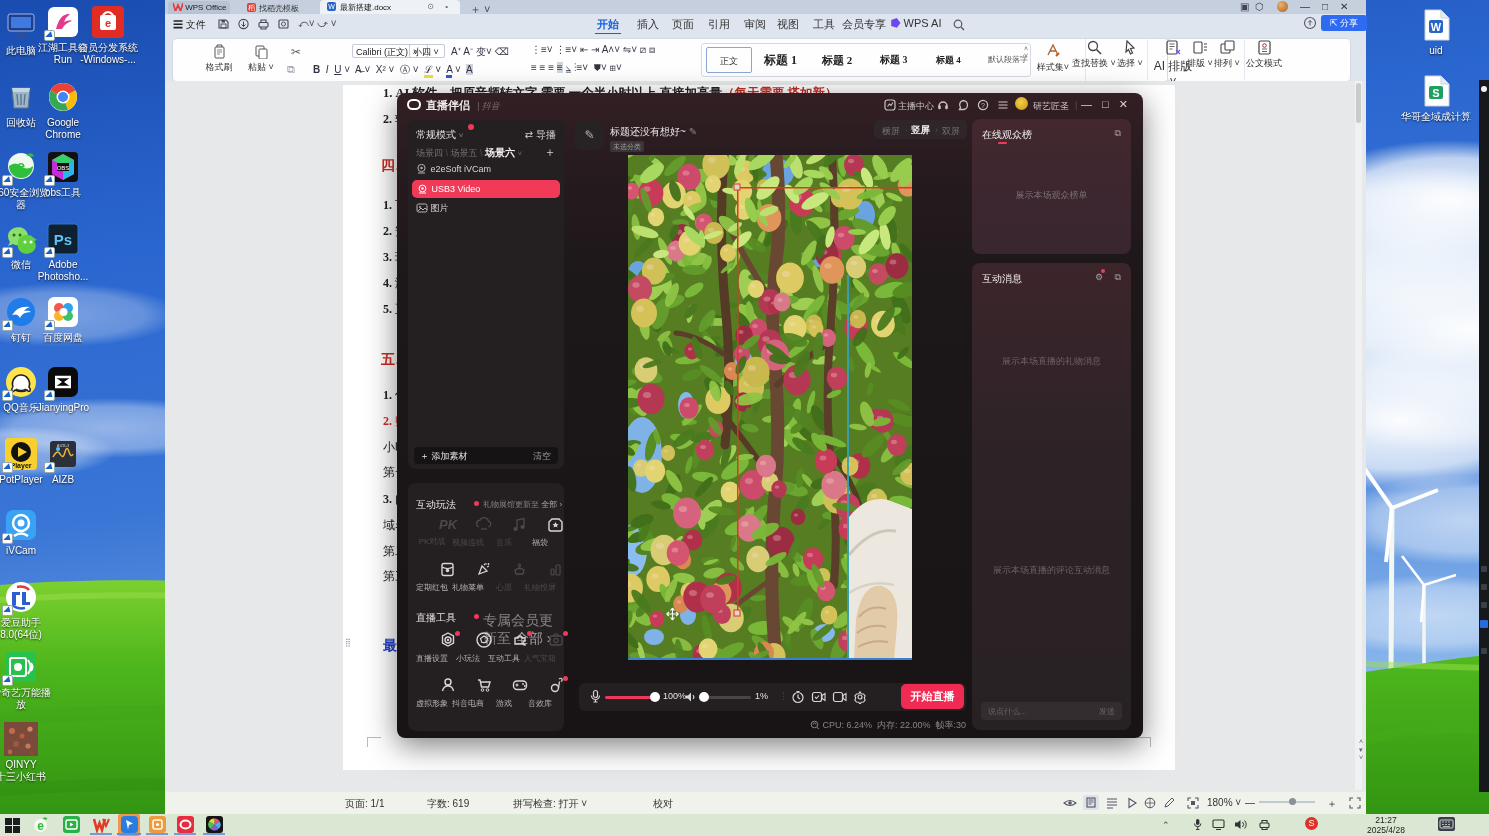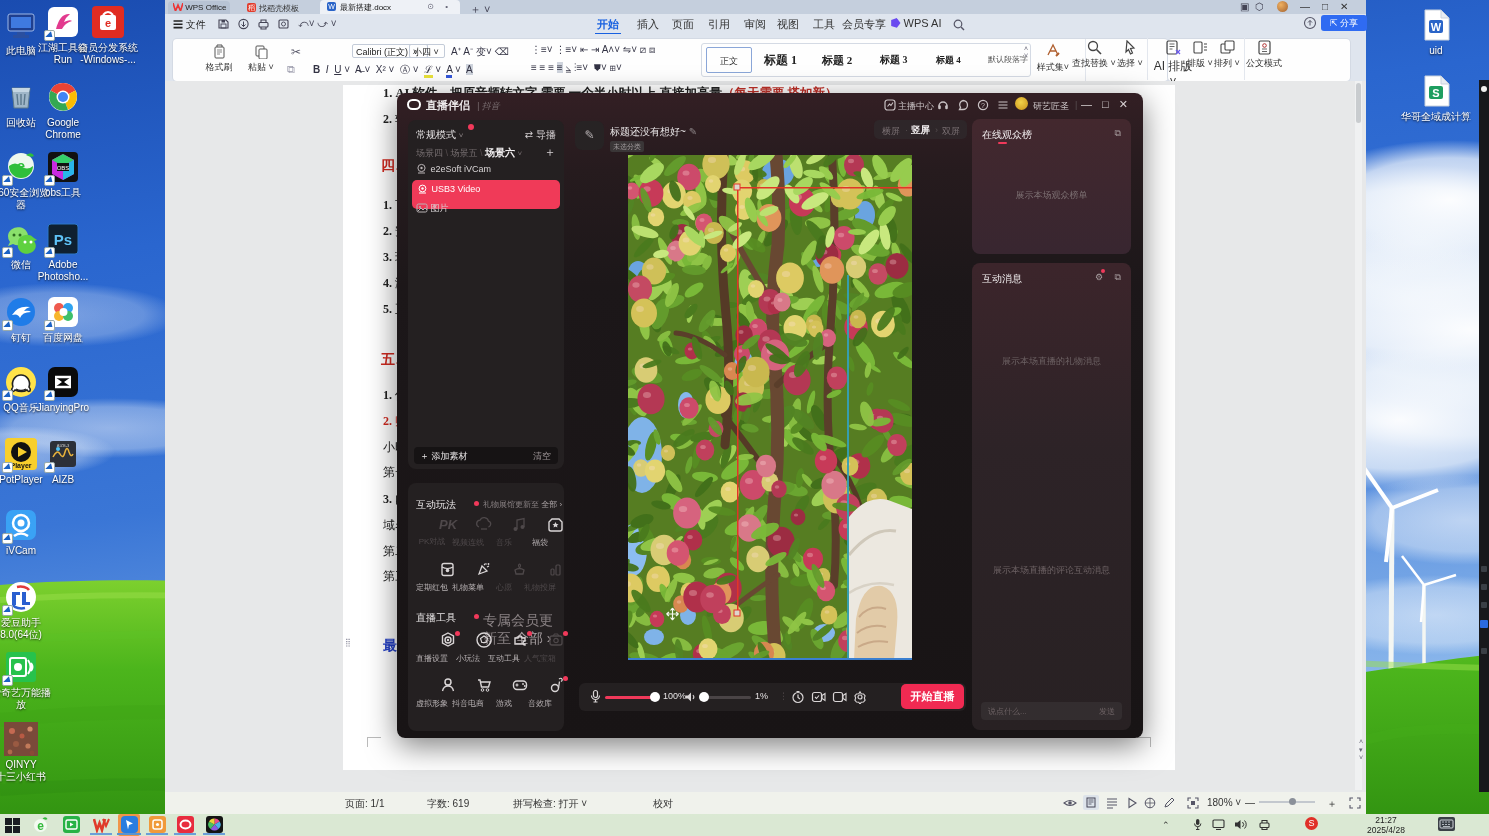--- a/index.html
+++ b/index.html
@@ -520,21 +520,21 @@
   <div class="abs" style="left:8px;top:8px;font-size:10px;color:#e5e2e3;">常规模式 <span style="color:#8a8284;font-size:8px;">˅</span></div>
   <div class="abs" style="left:60px;top:4px;width:6px;height:6px;border-radius:50%;background:#f0395a;"></div>
   <div class="abs" style="right:8px;top:8px;font-size:10px;color:#d5d0d2;">⇄ 导播</div>
   <div class="abs" style="left:8px;top:26px;font-size:9px;color:#766e70;">场景四 <span style="color:#554d4f">\</span> 场景五 <span style="color:#554d4f">\</span> <b style="color:#f2eff0;font-size:10px;">场景六</b> <span style="font-size:8px;">˅</span></div>
   <div class="abs" style="right:8px;top:24px;font-size:12px;color:#d5d0d2;">＋</div>
   <div class="abs" style="left:8px;top:43px;width:140px;height:16px;font-size:9px;color:#d9d5d6;"><svg width="12" height="11" style="vertical-align:-2px">
           <circle cx="5.5" cy="5" r="3.6" fill="none" stroke="#b9b3b5"></circle>
           <circle cx="5.5" cy="5" r="1.2" fill="#b9b3b5"></circle>
           <path d="M2 10 h7" stroke="#b9b3b5"></path>
         </svg> e2eSoft iVCam</div>
-  <div class="abs" style="left:4px;top:60px;width:148px;height:29px;background:#f03a58;border-radius:5px;font-size:9px;color:#fff;padding:4px 0 0 5px;"><svg width="12" height="10" style="vertical-align:-2px">
+  <div class="abs" style="left:4px;top:60px;width:148px;height:18px;background:#f03a58;border-radius:5px;font-size:9px;color:#fff;padding:4px 0 0 5px;"><svg width="12" height="10" style="vertical-align:-2px">
           <circle cx="5.5" cy="4.5" r="3.4" fill="none" stroke="#fff"></circle>
           <circle cx="5.5" cy="4.5" r="1.2" fill="#fff"></circle>
           <path d="M2 9 h7" stroke="#fff"></path>
         </svg> USB3 Video</div>
   <div class="abs" style="left:8px;top:82px;width:140px;height:16px;font-size:9px;color:#d9d5d6;"><svg width="12" height="10" style="vertical-align:-2px">
           <rect x="1" y="1" width="10" height="8" rx="1.5" fill="none" stroke="#b9b3b5"></rect>
           <circle cx="4" cy="4" r="1" fill="#b9b3b5"></circle>
           <path d="M2 8 l3 -3 2 2 2 -2 2 2" stroke="#b9b3b5" fill="none"></path>
         </svg> 图片</div>
   <div class="abs" style="left:6px;top:327px;width:144px;height:17px;background:#161314;border-radius:4px;">
@@ -1380,20 +1380,24 @@
   <svg class="abs" style="left:253px;top:8px;" width="15" height="12">
         <rect x="1.5" y="1.5" width="9" height="9" rx="2" fill="none" stroke="#d9d5d6" stroke-width="1.2"></rect>
         <path d="M11 4.5 l3 -2 v7 l-3 -2 Z" fill="none" stroke="#d9d5d6" stroke-width="1.1"></path>
       </svg>
   <svg class="abs" style="left:274px;top:7px;" width="14" height="14">
         <circle cx="7" cy="7" r="2" fill="none" stroke="#d9d5d6" stroke-width="1.2"></circle>
         <path d="M7 1.8 l1.2 2 2.3 .2 1.6 1.8 -.8 2.2 .8 2.2 -1.6 1.8 -2.3 .2 -1.2 2 -1.2 -2 -2.3 -.2 -1.6 -1.8 .8 -2.2 -.8 -2.2 1.6 -1.8 2.3 -.2 Z" fill="none" stroke="#d9d5d6" stroke-width="1.1"></path>
       </svg>
   <span class="abs" style="left:322px;top:1px;width:63px;height:25px;background:#f02a52;border-radius:5px;color:#fff;font-size:11px;font-weight:bold;text-align:center;line-height:25px;">开始直播</span>
 </div>
+<div class="abs" style="left:182px;top:626px;width:387px;text-align:right;font-size:9px;color:#8a8284;"><svg width="10" height="9" style="vertical-align:-1px">
+        <circle cx="4.5" cy="4.5" r="3.3" fill="none" stroke="#8a8284"></circle>
+        <path d="M3 4.5 a1.5 1.5 0 0 1 3 0 M7 7.5 l2 1.5" stroke="#8a8284" fill="none"></path>
+      </svg> CPU: 6.24% &nbsp;内存: 22.00% &nbsp;帧率:30</div>
 
 <div class="abs" style="left:575px;top:26px;width:159px;height:135px;background:linear-gradient(180deg,#43282e,#382630);border-radius:8px;">
   <div class="abs" style="left:10px;top:9px;font-size:10px;color:#f0edee;">在线观众榜</div>
   <div class="abs" style="left:26px;top:23px;width:9px;height:2px;background:#f0395a;border-radius:1px;"></div>
   <div class="abs" style="right:10px;top:9px;font-size:9px;color:#a89ea0;">⧉</div>
   <div class="abs" style="left:0;top:70px;width:100%;text-align:center;font-size:9px;color:#7d7173;">展示本场观众榜单</div>
 </div>
 <div class="abs" style="left:575px;top:170px;width:159px;height:467px;background:linear-gradient(180deg,#3c252b,#2d2327 40%,#282123);border-radius:8px;">
   <div class="abs" style="left:10px;top:9px;font-size:10px;color:#f0edee;">互动消息</div>
   <div class="abs" style="right:28px;top:9px;font-size:9px;color:#a89ea0;">⚙</div>

